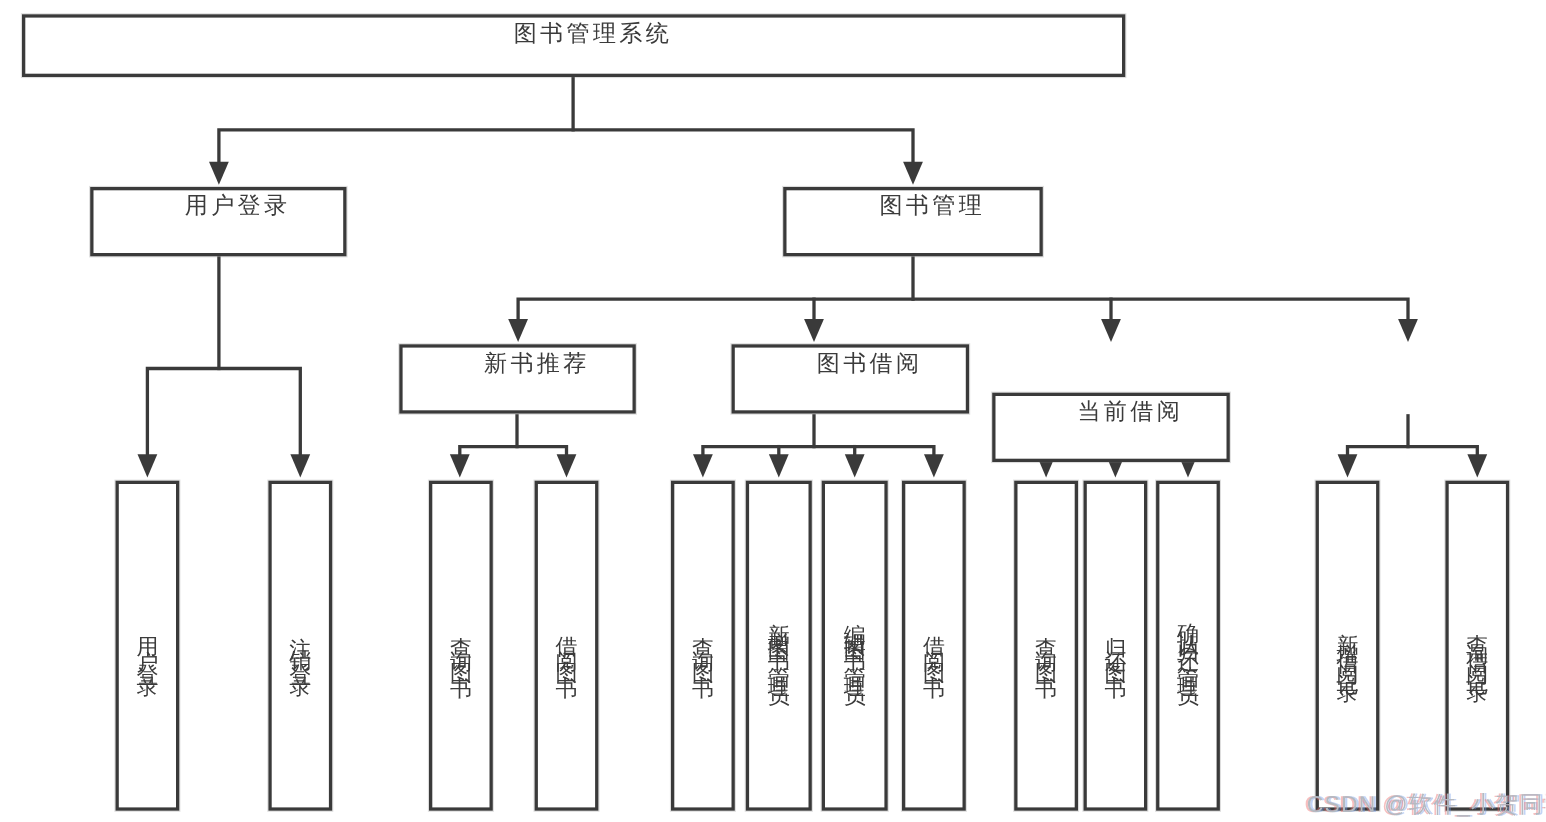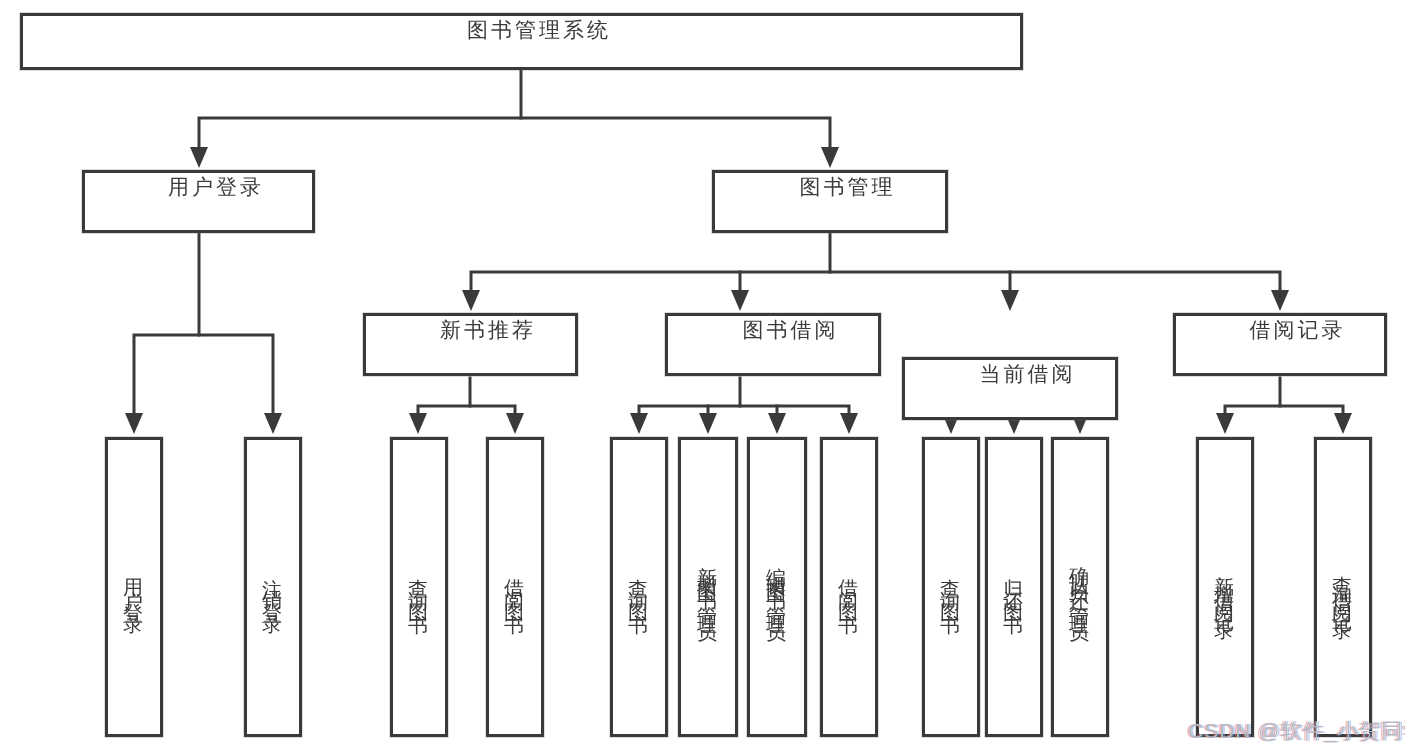--- a/index.html
+++ b/index.html
@@ -124,23 +124,20 @@
 
   <div class="node" style="left:712px;top:170px;width:236px;height:63px;">
     <span>图书管理</span>
   </div>
   <div class="node" style="left:632px;top:313px;width:216px;height:63px;margin-left:33px;">
     <span>图书借阅</span>
   </div>
   <div class="node" style="left:902px;top:313px;width:216px;height:63px;margin-top:44px;">
     <span>当前借阅</span>
   </div>
-  <div class="node" style="left:1173px;top:313px;width:214px;height:63px;">
-    <span>借阅记录</span>
-  </div>
 
   <div class="vnode v4" style="left:105px;top:437px;width:58px;height:300px;">
     <span>用户登录</span>
   </div>
   <div class="vnode v4" style="left:244px;top:437px;width:58px;height:300px;">
     <span>注销登录</span>
   </div>
 
   <div class="vnode v4" style="left:390px;top:437px;width:58px;height:300px;">
     <span>查询图书</span>

